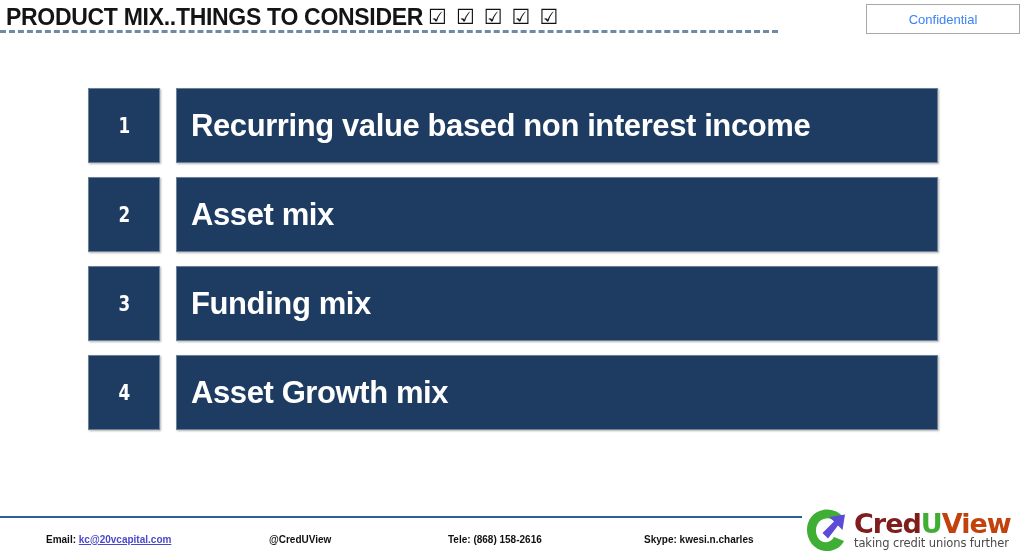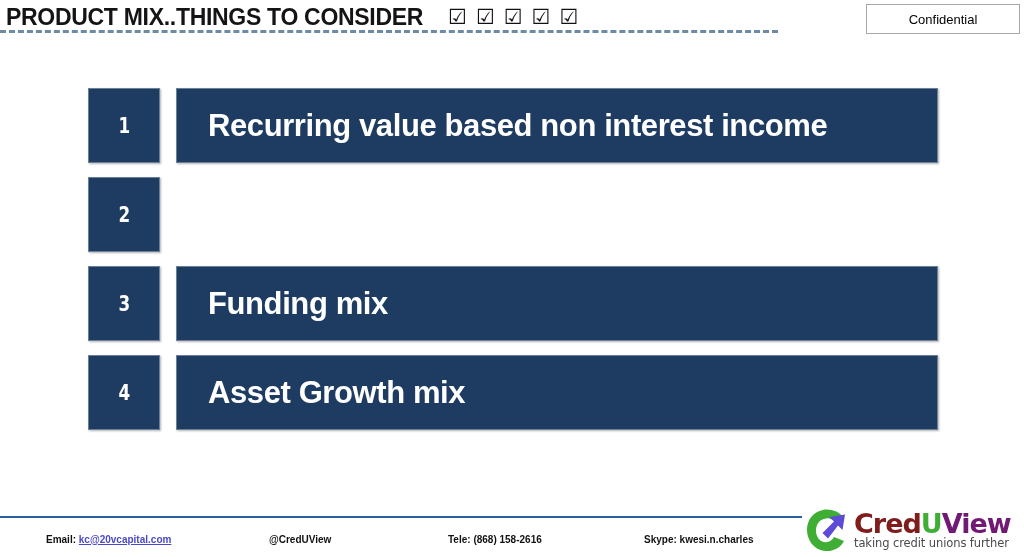--- a/index.html
+++ b/index.html
@@ -18,21 +18,21 @@
 
   
   #slide-title {
     position: absolute;
     left: 6px;
     top: 2px;
     width: 780px;
     height: 30px;
     display: flex;
     align-items: center;
-    gap: 21px;
+    gap: 1px;
     white-space: nowrap;
   }
   #slide-title .title-text {
     font-size: 23px;
     font-weight: bold;
     color: #141414;
     letter-spacing: -0.3px;
     font-family: "Liberation Sans", sans-serif;
   }
   #slide-title .check-group {
@@ -64,21 +64,21 @@
     left: 866px;
     top: 4px;
     width: 152px;
     height: 28px;
     border: 1px solid #a8a8a8;
     background: #ffffff;
     display: flex;
     align-items: center;
     justify-content: center;
     font-size: 13px;
-    color: #000000;
+    color: #3b82f6;
     font-family: "Liberation Sans", sans-serif;
   }
 
   
   #mix-list {
     position: absolute;
     left: 88px;
     top: 88px;
     width: 850px;
   }
@@ -111,21 +111,21 @@
   }
 
   .label-box {
     flex: 1 1 auto;
     margin-left: 16px;
     background: #1e3c62;
     box-shadow: 0 0 0 1px rgba(255,255,255,0.35) inset,
                 1px 1px 2px rgba(0,0,0,0.30);
     display: flex;
     align-items: center;
-    padding-left: 32px;
+    padding-left: 15px;
   }
   .label-box .label {
     color: #ffffff;
     font-size: 31px;
     font-weight: bold;
     font-family: "Liberation Sans", sans-serif;
     letter-spacing: -0.4px;
     line-height: 1;
   }
 
@@ -192,21 +192,21 @@
   #brand-logo .wordmark {
     font-size: 27px;
     font-weight: bold;
     font-family: "DejaVu Sans", sans-serif;
     letter-spacing: -1px;
     line-height: 1.0;
     white-space: nowrap;
   }
   #brand-logo .wm-cred  { color: #7f1d1d; }
   #brand-logo .wm-u     { color: #3fae35; }
-  #brand-logo .wm-view  { color: #701a75; }
+  #brand-logo .wm-view  { color: #c2410c; }
   #brand-logo .tagline {
     font-size: 11.5px;
     color: #4a4a4a;
     font-family: "DejaVu Sans", sans-serif;
     letter-spacing: -0.1px;
     margin-top: 1px;
     white-space: nowrap;
   }
 </style>
 </head>
@@ -235,20 +235,23 @@
       <span class="num">1</span>
     </div>
     <div class="label-box">
       <span class="label">Recurring value based non interest income</span>
     </div>
   </div>
 
   <div class="mix-row">
     <div class="num-box">
       <span class="num">2</span>
+    </div>
+    <div class="label-box">
+      <span class="label">Asset mix</span>
     </div>
   </div>
 
   <div class="mix-row">
     <div class="num-box">
       <span class="num">3</span>
     </div>
     <div class="label-box">
       <span class="label">Funding mix</span>
     </div>

